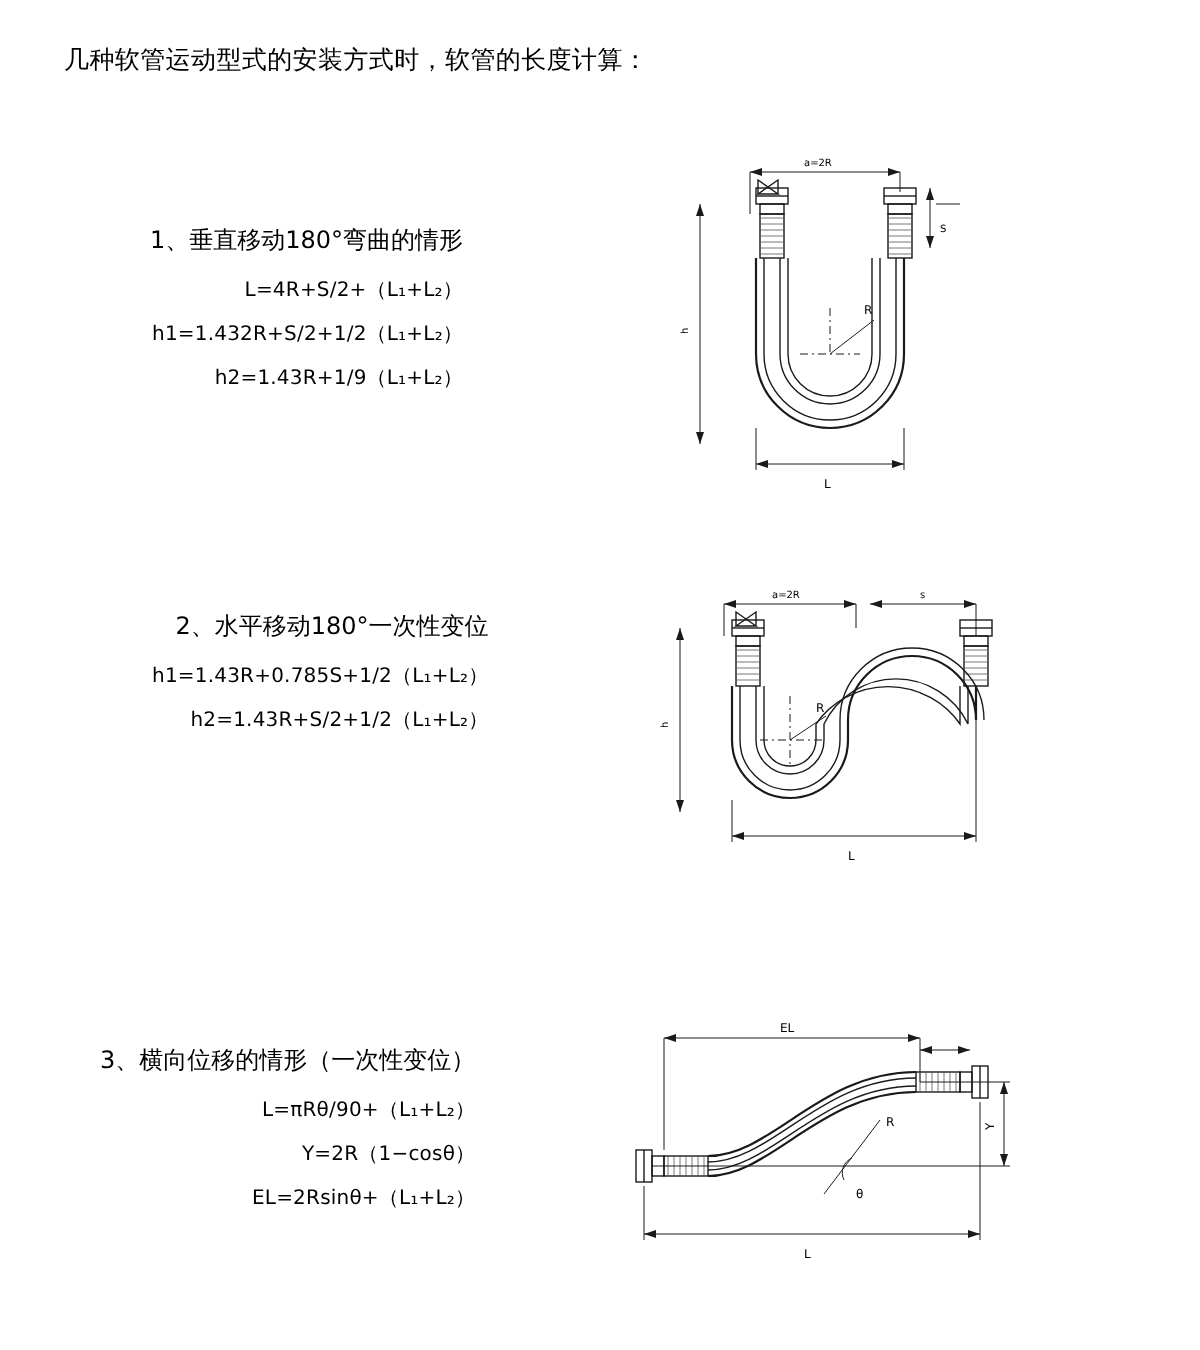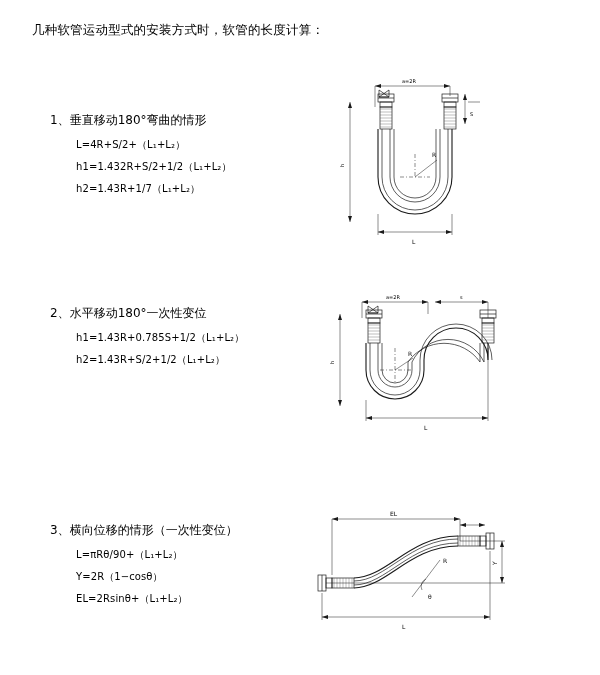--- a/index.html
+++ b/index.html
@@ -26,20 +26,21 @@
     top: 22px;
     font-size: 12.5px;
     letter-spacing: 0.2px;
     white-space: nowrap;
   }
   .section {
     position: absolute;
   }
   .sec-text {
     position: absolute;
+    text-align: right;
   }
   .sec-title {
     font-size: 12px;
     white-space: nowrap;
     margin-bottom: 9px;
   }
   .formula {
     font-size: 10px;
     white-space: nowrap;
     margin-left: 26px;
@@ -74,21 +75,21 @@
 
   <div class="heading">几种软管运动型式的安装方式时，软管的长度计算：</div>
 
   <div class="section" style="left:0;top:0;">
     <div class="sec-text" style="left:50px; top:112px;">
       <div class="sec-title">
         <span>1、</span><span>垂直移动180°弯曲的情形</span>
       </div>
       <div class="formula">L=4R+S/2+（L₁+L₂）</div>
       <div class="formula">h1=1.432R+S/2+1/2（L₁+L₂）</div>
-      <div class="formula">h2=1.43R+1/7（L₁+L₂）</div>
+      <div class="formula">h2=1.43R+1/9（L₁+L₂）</div>
     </div>
 
     <div class="fig" style="left:320px; top:72px;">
       <svg width="190" height="190" viewBox="0 0 190 190">
 
         <line class="dim" x1="55" y1="14" x2="130" y2="14"></line>
         <path class="fillblk" d="M55,14 l6,-2 l0,4 z"></path>
         <path class="fillblk" d="M130,14 l-6,-2 l0,4 z"></path>
         <text class="tiny" x="82" y="11">a=2R</text>
         <line class="dim" x1="55" y1="14" x2="55" y2="35"></line>

